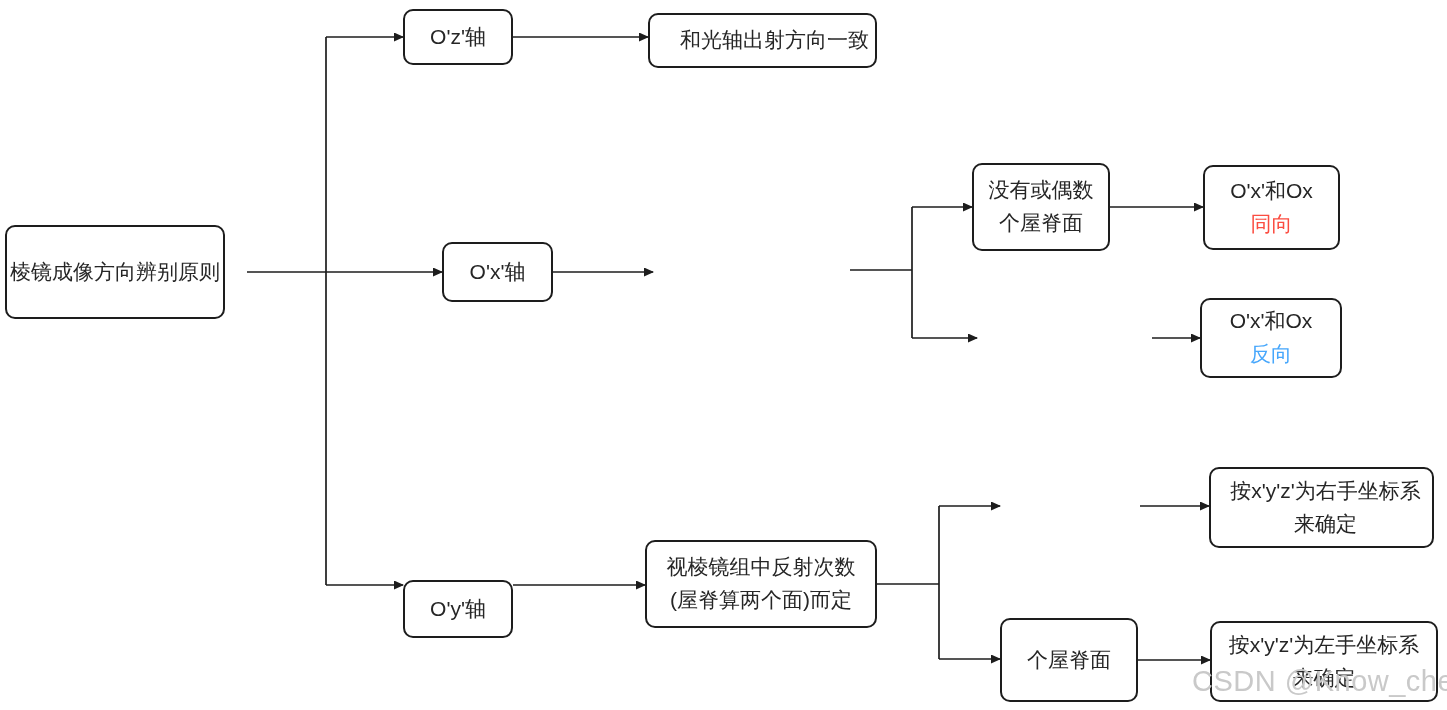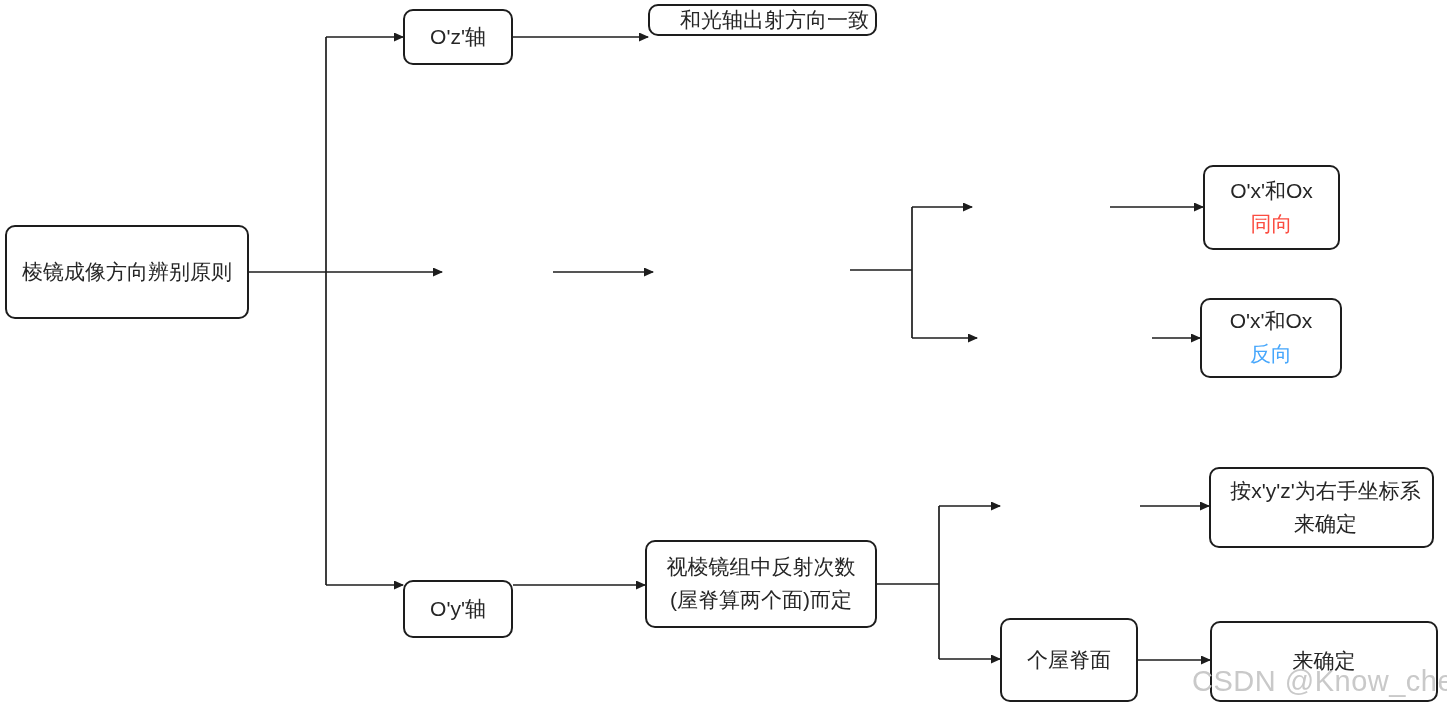--- a/index.html
+++ b/index.html
@@ -75,31 +75,38 @@
       <path d="M513,585 H645" marker-end="url(#arrow)"></path>
       <path d="M877,584 H939"></path>
       <path d="M939,506 V659"></path>
       <path d="M939,506 H1000" marker-end="url(#arrow)"></path>
       <path d="M939,659 H1000" marker-end="url(#arrow)"></path>
       <path d="M1140,506 H1209" marker-end="url(#arrow)"></path>
       <path d="M1138,660 H1210" marker-end="url(#arrow)"></path>
     </g>
   </svg>
 
-  <div class="node" style="left:5px; top:225px; width:244px; height:94px;">
+  <div class="node" style="left:5px; top:225px; width:220px; height:94px;">
     <span class="lbl">棱镜成像方向辨别原则</span>
   </div>
 
   <div class="node" style="left:403px; top:9px; width:110px; height:56px;">
     <span class="lbl">O'z'轴</span>
   </div>
-  <div class="node" style="left:648px; top:4px; width:229px; height:32px;padding-left:32px;">
+  <div class="node" style="left:648px; top:13px; width:229px; height:55px;padding-left:32px;">
     <span class="lbl">和光轴出射方向一致</span>
   </div>
 
+  <div class="node" style="left:442px; top:242px; width:111px; height:60px;">
+    <span class="lbl">O'x'轴</span>
+  </div>
+  <div class="node" style="left:972px; top:163px; width:138px; height:88px;">
+    <span class="lbl">没有或偶数</span>
+    <span class="lbl">个屋脊面</span>
+  </div>
   <div class="node" style="left:1203px; top:165px; width:137px; height:85px;">
     <span class="lbl">O'x'和Ox</span>
     <span class="lbl" style="color: rgb(251, 77, 65);">同向</span>
   </div>
   <div class="node" style="left:1200px; top:298px; width:142px; height:80px;">
     <span class="lbl">O'x'和Ox</span>
     <span class="lbl" style="color: rgb(71, 167, 252);">反向</span>
   </div>
 
   <div class="node" style="left:403px; top:556px; width:110px; height:58px;margin-top:24px;">
@@ -110,18 +117,19 @@
     <span class="lbl">(屋脊算两个面)而定</span>
   </div>
   <div class="node" style="left:1209px; top:467px; width:225px; height:81px;padding-left:16px;">
     <span class="lbl">按x'y'z'为右手坐标系</span>
     <span class="lbl">来确定</span>
   </div>
   <div class="node" style="left:1000px; top:618px; width:138px; height:84px;">
     <span class="lbl">个屋脊面</span>
   </div>
   <div class="node" style="left:1210px; top:621px; width:228px; height:81px;">
+    <span class="lbl">按x'y'z'为左手坐标系</span>
     <span class="lbl">来确定</span>
   </div>
 
   <div id="watermark" style="color: rgb(201, 201, 201);">CSDN @Know_chen</div>
 
 </div>
 
 </body></html>

